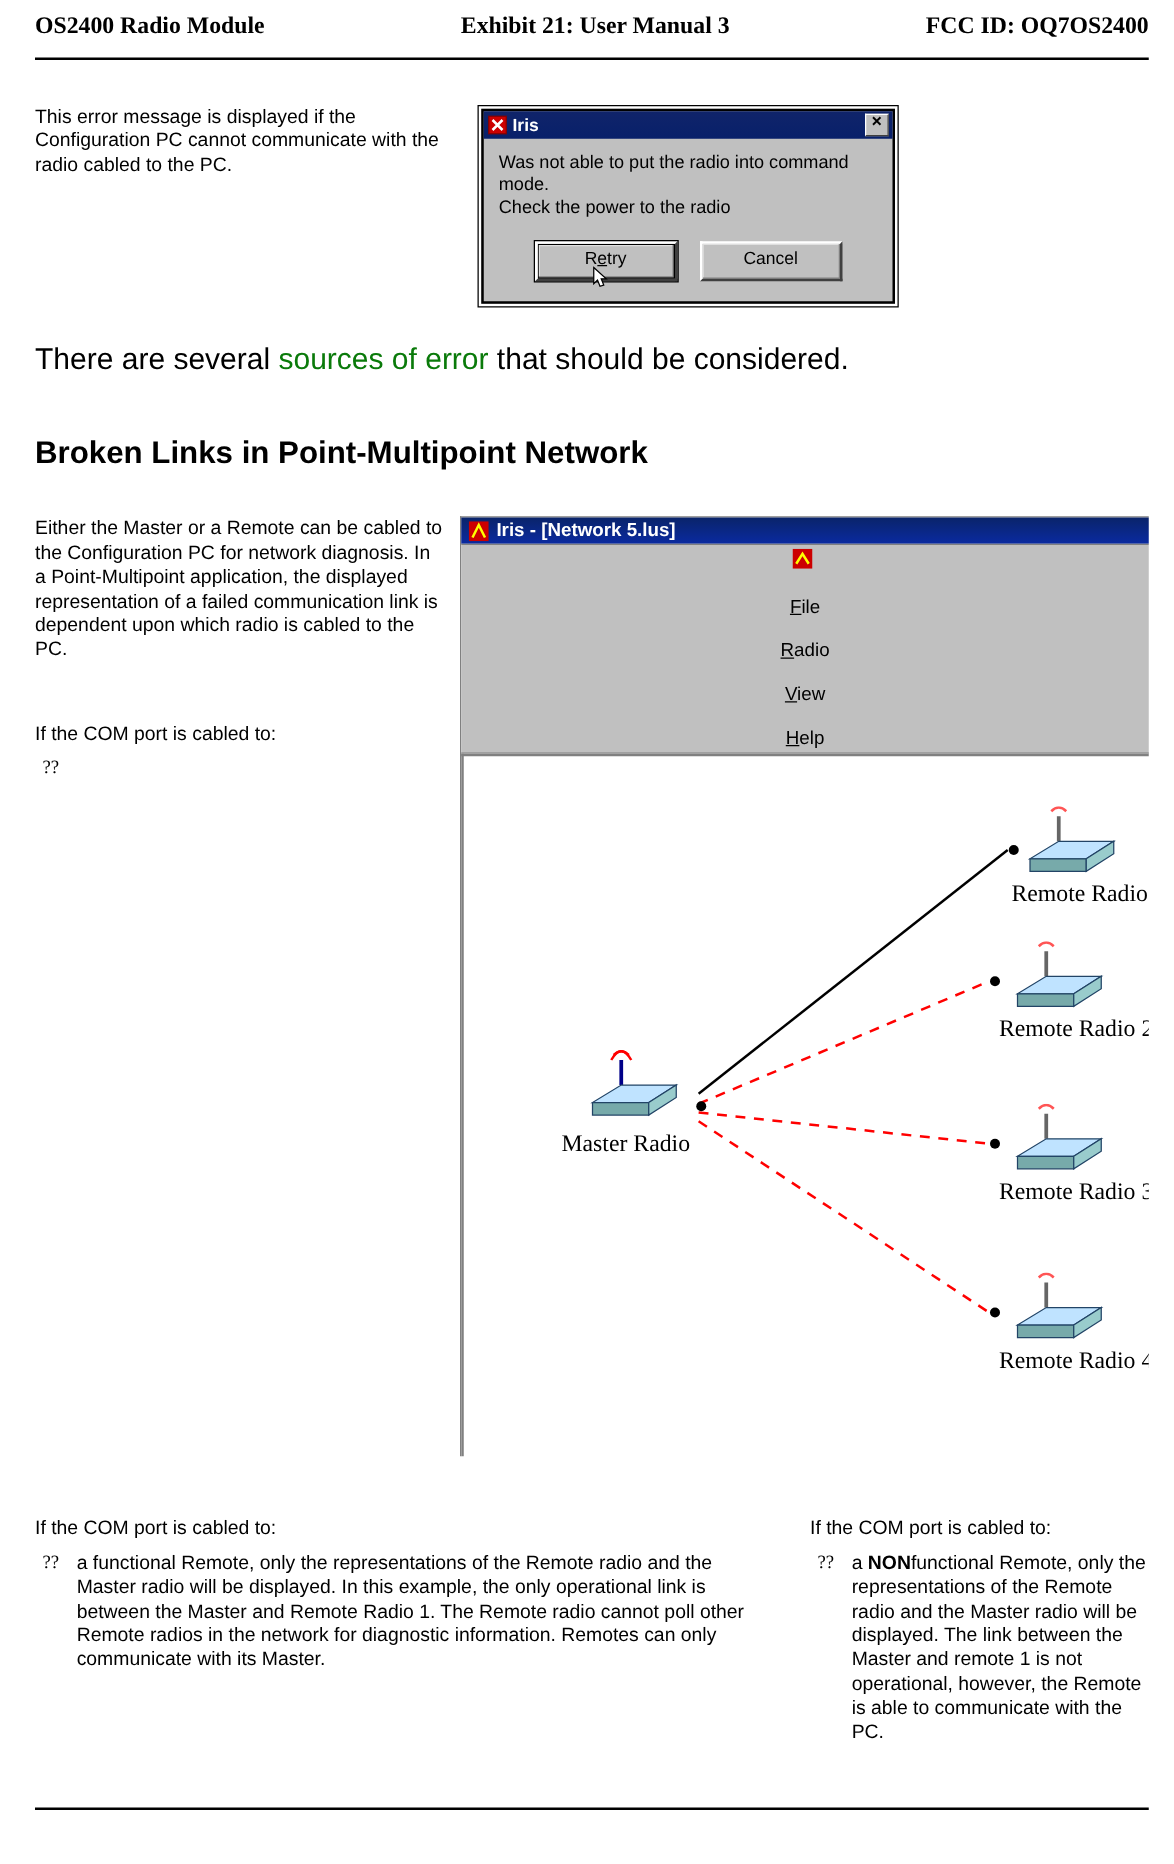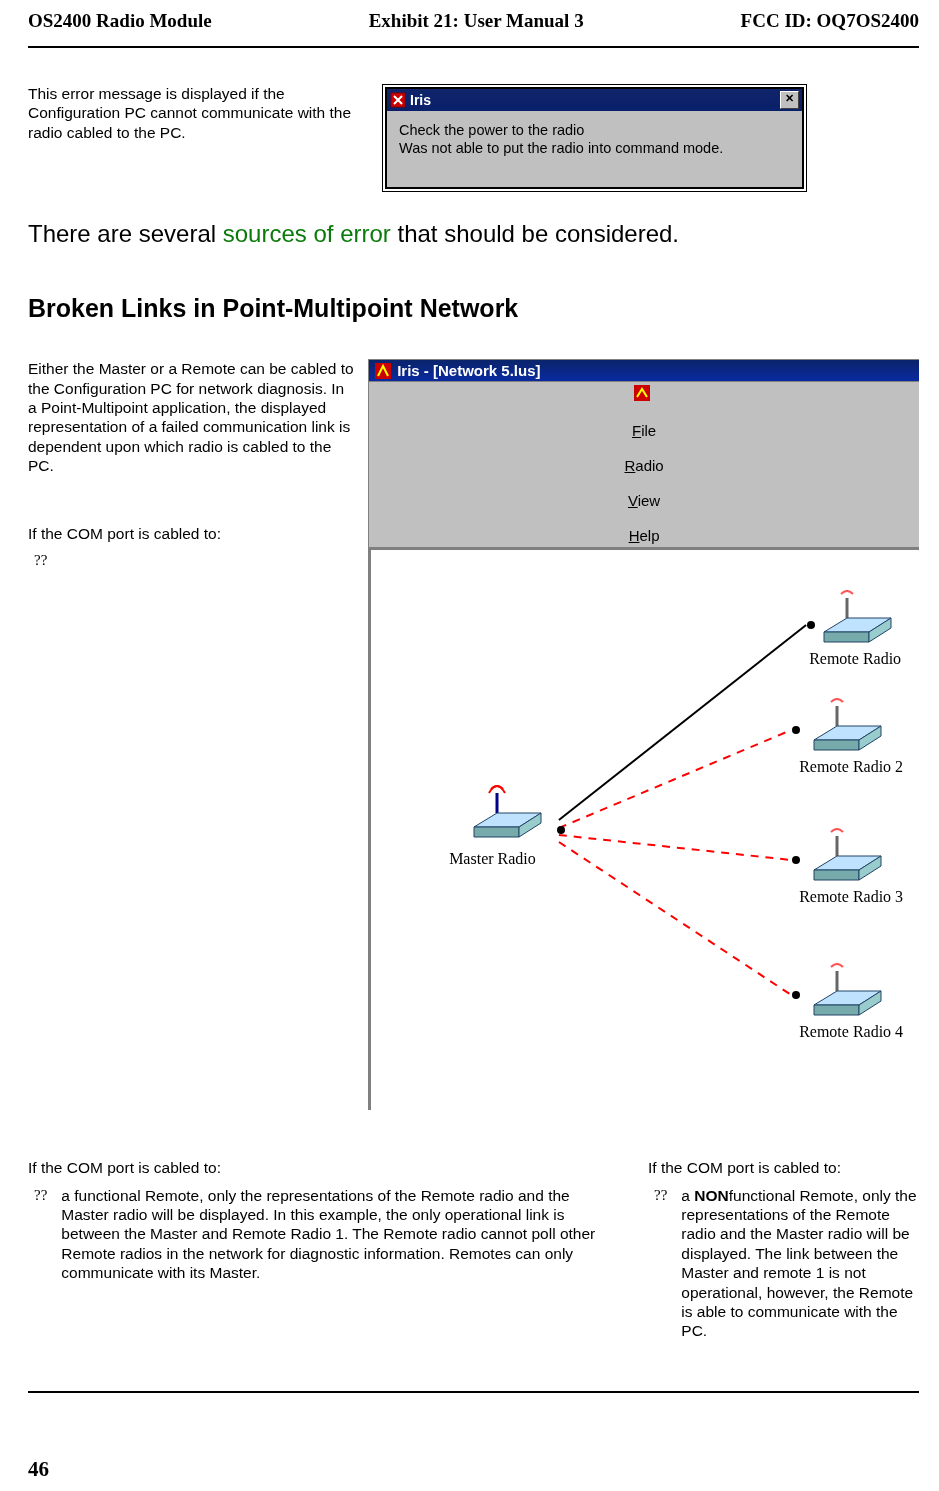--- a/index.html
+++ b/index.html
@@ -31,21 +31,21 @@
     margin-bottom: 28px;
   }
   .intro-text {
     width: 350px;
     font-size: 15.5px;
     line-height: 1.25;
   }
   .dlg-frame {
     border: 1px solid #000;
     padding: 2px;
-    width: 425px;
+    width: 337px;
     box-sizing: border-box;
   }
   .dlg {
     border: 2px solid #000;
     background: #c0c0c0;
     font-family: "MS Sans Serif", Tahoma, Arial, sans-serif;
   }
   .dlg-titlebar {
     background: linear-gradient(#10246a,#08206a);
     color: #fff;
@@ -152,21 +152,21 @@
     position:relative;
     height: 560px;
     border-left:2px solid #808080;
     border-top:2px solid #808080;
     background:#fff;
     overflow:hidden;
   }
   .radio-label {
     position:absolute;
     font-family: "Times New Roman", serif;
-    font-size: 16px;
+    font-size: 19px;
     color:#000;
     white-space:nowrap;
   }
   .radio-icon {
     position:absolute;
     width:78px; height:60px;
   }
   .dot { position:absolute; width:8px; height:8px; background:#000; border-radius:50%; }
   svg.lines { position:absolute; left:0; top:0; width:100%; height:100%; }
 
@@ -214,22 +214,33 @@
             <svg width="16" height="16">
                 <rect x="1" y="1" width="14" height="14" fill="#c00" stroke="#800"></rect>
                 <path d="M4 4 L12 12 M12 4 L4 12" stroke="#fff" stroke-width="2"></path>
               </svg>
             <span>Iris</span>
           </div>
           <div class="dlg-x">✕</div>
         </div>
         <div class="dlg-body">
           <div class="dlg-msg">
+            <div>Was not able to put the radio into command mode.</div>
             <div>Check the power to the radio</div>
-            <div>Was not able to put the radio into command mode.</div>
+          </div>
+          <div class="dlg-btnrow">
+            <div class="win-btn default">
+              <span>R</span><span class="underline">e</span><span>try</span>
+              <span class="cursor">
+                <svg viewBox="0 0 14 20">
+                    <path d="M1 1 L1 14 L4 11 L6 16 L9 15 L7 10 L11 10 Z" fill="#fff" stroke="#000" stroke-width="1"></path>
+                  </svg>
+              </span>
+            </div>
+            <div class="win-btn">Cancel</div>
           </div>
         </div>
       </div>
     </div>
   </div>
 
   <div class="sentence">
     <span>There are several </span><span class="green">sources of error</span><span> that should be considered.</span>
   </div>
 

